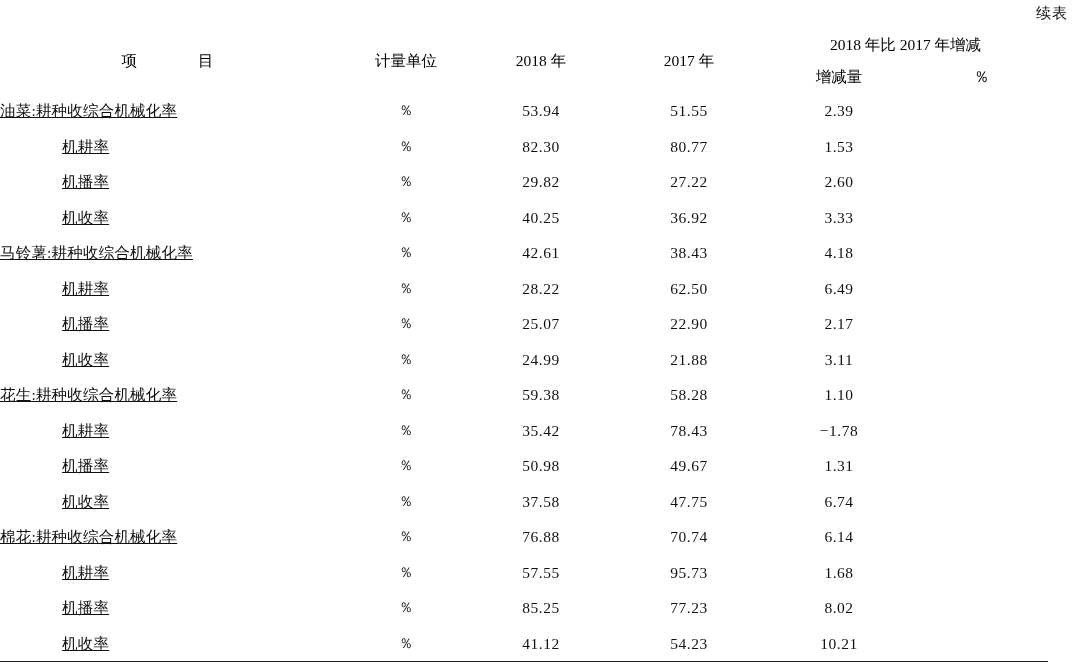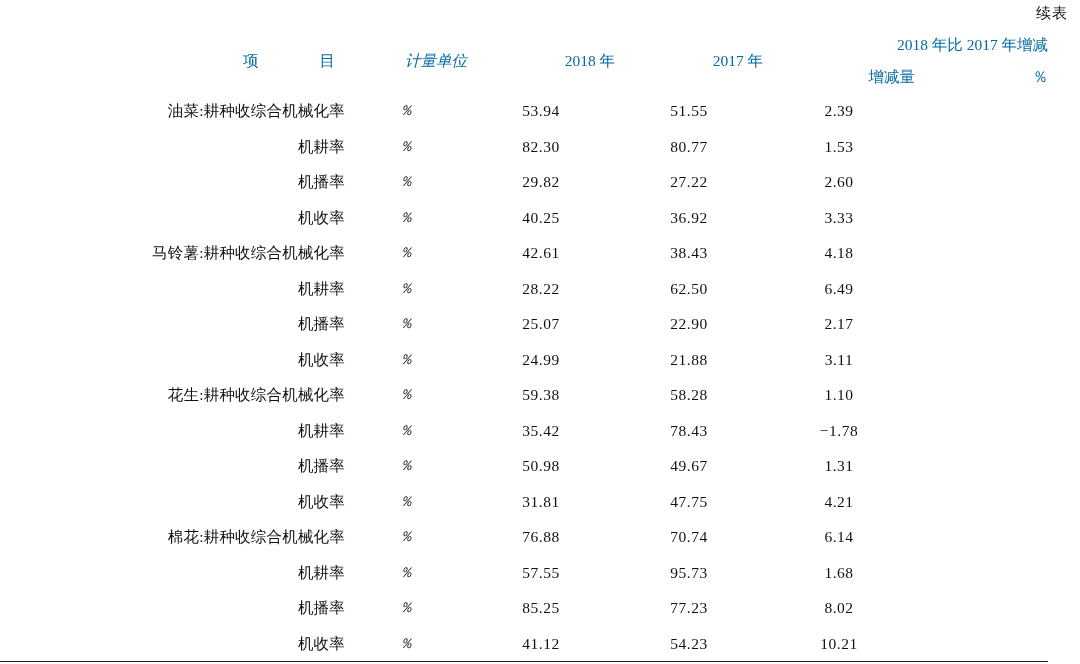--- a/index.html
+++ b/index.html
@@ -41,31 +41,31 @@
   }
   
   col.c-item  { width: 345px; }
   col.c-unit  { width: 122px; }
   col.c-y2018 { width: 148px; }
   col.c-y2017 { width: 148px; }
   col.c-delta { width: 152px; }
   col.c-pct   { width: 133px; }
 
   .thead-top td, .thead-bot td {
-    text-align: right;
+    text-align: center;
     vertical-align: middle;
-    color: #0369a1;
+    color: #000000;
   }
   .rule-top {
     border-top: 1.6px solid #222;
   }
   .rule-head {
     border-bottom: 1.2px solid #222;
   }
-  .vline-l { border-left: 1px solid #3a3a3a; font-style: italic; }
+  .vline-l { border-left: 1px solid #3a3a3a; }
   .vline-r { border-right: 1px solid #3a3a3a; }
 
   .hdr-item {
     letter-spacing: 10px;
     padding-left: 10px;
   }
   .hdr-span {
     border-bottom: 1px solid #3a3a3a;
     height: 28px;
     line-height: 28px;
@@ -78,23 +78,24 @@
     line-height: 35.5px;
     border-bottom: 1px solid #c9c9c9;
     text-align: center;
     color: #111;
     font-size: 15.5px;
   }
   tbody tr:last-child td {
     border-bottom: 1.6px solid #222;
   }
   td.item {
-    text-align: right;
+    text-align: left;
     padding-left: 14px;
     letter-spacing: 0.2px;
+    text-decoration: underline;
   }
   td.item.sub {
     padding-left: 62px;
   }
   td.unit {
     font-size: 14px;
   }
   .note {
     font-size: 15px;
     padding: 10px 0 0 22px;
@@ -217,23 +218,23 @@
           <td class="item sub">机播率</td>
           <td class="unit vline-l vline-r">％</td>
           <td class="num vline-r">50.98</td>
           <td class="num vline-r">49.67</td>
           <td class="num vline-r">1.31</td>
           <td class="num"></td>
         </tr>
         <tr>
           <td class="item sub">机收率</td>
           <td class="unit vline-l vline-r">％</td>
-          <td class="num vline-r">31.81</td>
+          <td class="num vline-r">37.58</td>
           <td class="num vline-r">47.75</td>
-          <td class="num vline-r">4.21</td>
+          <td class="num vline-r">6.74</td>
           <td class="num"></td>
         </tr>
         <tr>
           <td class="item">棉花:耕种收综合机械化率</td>
           <td class="unit vline-l vline-r">％</td>
           <td class="num vline-r">76.88</td>
           <td class="num vline-r">70.74</td>
           <td class="num vline-r">6.14</td>
           <td class="num"></td>
         </tr>

